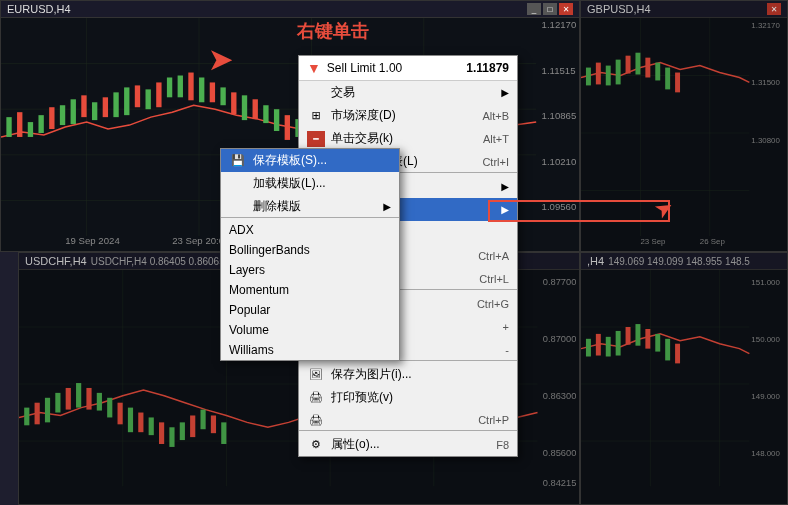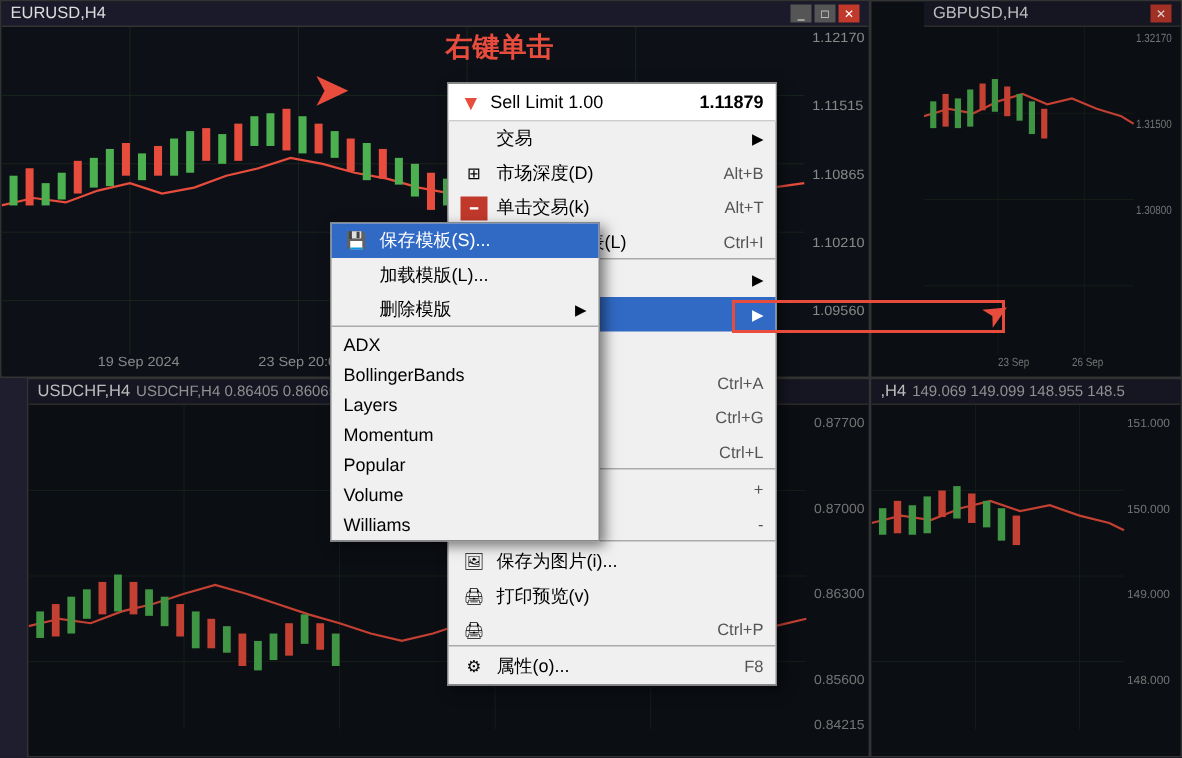--- a/index.html
+++ b/index.html
@@ -205,21 +205,20 @@
     }
 
     .chart-panel-top-left {
       grid-column: 1;
       grid-row: 1;
     }
 
     .chart-panel-top-right {
       grid-column: 2;
       grid-row: 1;
-      padding-left: 35px;
     }
 
     .chart-panel-bot-left {
       grid-column: 1;
       grid-row: 2;
       margin-left: 18px;
     }
 
     .chart-panel-bot-right {
       grid-column: 2;
@@ -470,33 +469,33 @@
       <span class="item-icon" style="font-size:12px;">↻</span>
       <span class="item-label">刷新(R)</span>
     </div>
 
     <div class="menu-item">
       <span class="item-icon"></span>
       <span class="item-label">自动排列(A)</span>
       <span class="item-shortcut">Ctrl+A</span>
     </div>
 
-    <div class="menu-item">
-      <span class="item-icon" style="font-size:11px;">#</span>
-      <span class="item-label">网格(G)</span>
-      <span class="item-shortcut">Ctrl+G</span>
-    </div>
-
     <div class="menu-item separator">
       <span class="item-icon" style="font-size:11px;">▤</span>
       <span class="item-label">成交量(u)</span>
       <span class="item-shortcut">Ctrl+L</span>
     </div>
 
     <div class="menu-item">
+      <span class="item-icon" style="font-size:11px;">#</span>
+      <span class="item-label">网格(G)</span>
+      <span class="item-shortcut">Ctrl+G</span>
+    </div>
+
+    <div class="menu-item">
       <span class="item-icon" style="font-size:12px;">🔍</span>
       <span class="item-label">放大(Z)</span>
       <span class="item-shortcut">+</span>
     </div>
 
     <div class="menu-item separator">
       <span class="item-icon" style="font-size:12px;">🔍</span>
       <span class="item-label">缩小(m)</span>
       <span class="item-shortcut">-</span>
     </div>

